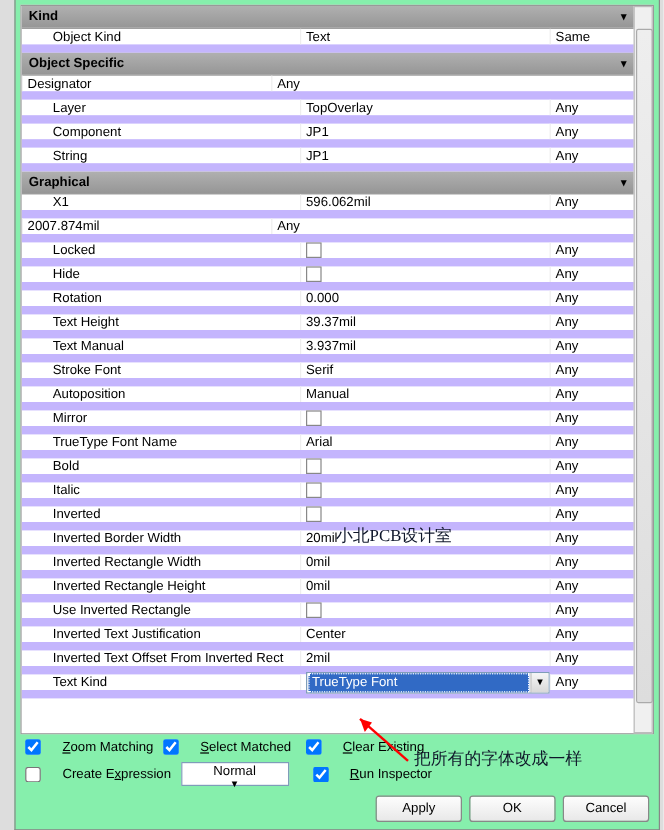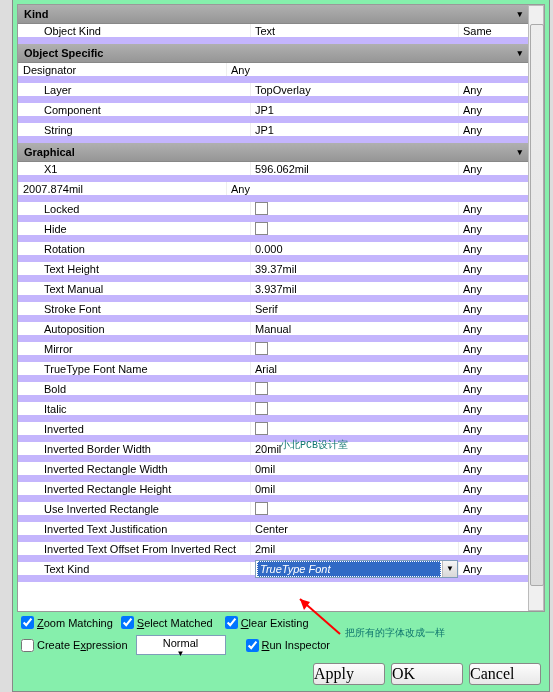--- a/index.html
+++ b/index.html
@@ -106,21 +106,20 @@
   height: 13px;
   border: 1px solid #888;
   background: #fff;
   display: inline-block;
 }
 .selected .prop-name {
   background: #fff;
 }
 .selected .prop-value {
   background: #fff;
-  font-style: italic;
 }
 .combo {
   width: 100%;
   height: 18px;
   display: flex;
   align-items: center;
   border: 1px solid #7f9db9;
   background: #fff;
 }
 .combo-text {
@@ -143,21 +142,21 @@
 }
 .bottom-controls {
   padding: 4px 8px 2px 8px;
   display: flex;
   gap: 8px;
   align-items: center;
 }
 .wcheck {
   display: flex;
   align-items: center;
-  gap: 3px;
+  gap: 18px;
 }
 .wcheck input { width: 13px; height: 13px; }
 .underline { text-decoration: underline; }
 .select-ctrl {
   height: 20px;
   border: 1px solid #7f9db9;
   background: #fff;
   padding: 1px 4px;
   display: flex;
   align-items: center;
@@ -172,29 +171,28 @@
   justify-content: flex-end;
 }
 .btn {
   min-width: 72px;
   height: 22px;
   background: linear-gradient(#fdfdfd,#e8e8e8);
   border: 1px solid #888;
   border-radius: 3px;
   display: flex;
   align-items: center;
-  justify-content: flex-start;
-  font-size: 16px;
-  font-family: Liberation Serif, serif;
+  justify-content: center;
+  font-size: 11px;
 }
 .watermark {
   position: absolute;
-  color: #0f766e;
-  font-size: 10px;
-  font-family: Liberation Mono, monospace;
+  color: #0f172a;
+  font-size: 14px;
+  font-family: Liberation Serif, serif;
   pointer-events: none;
   z-index: 10;
 }
 .arrow-svg {
   position: absolute;
   pointer-events: none;
   z-index: 9;
 }
 </style>
 </head>

